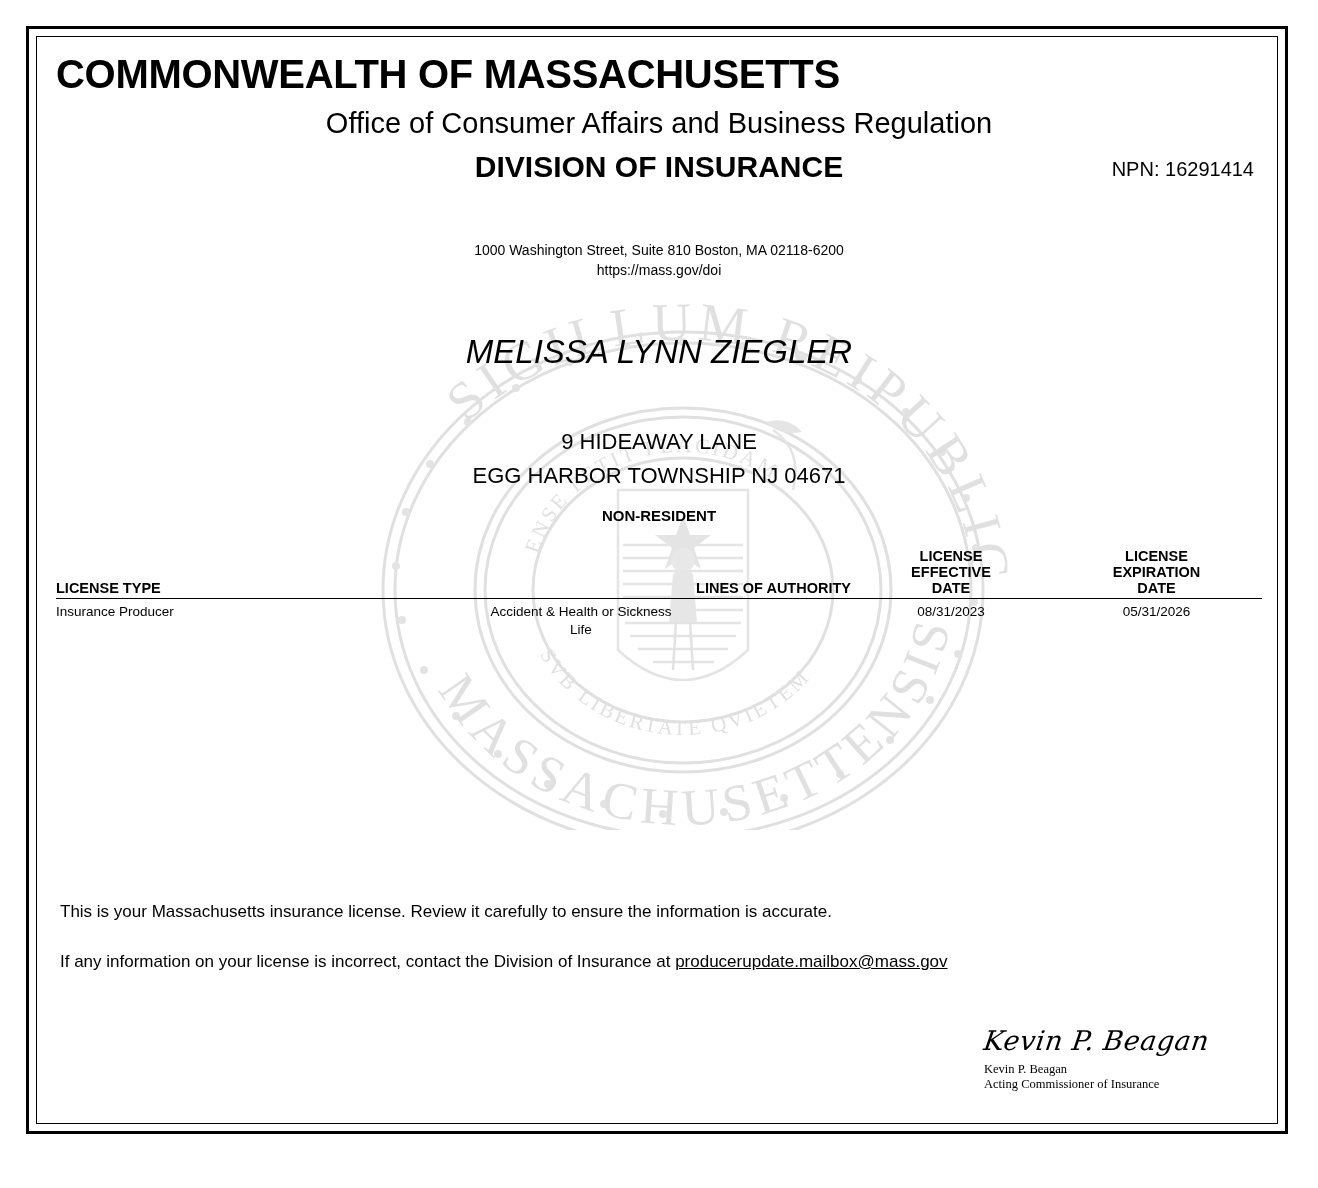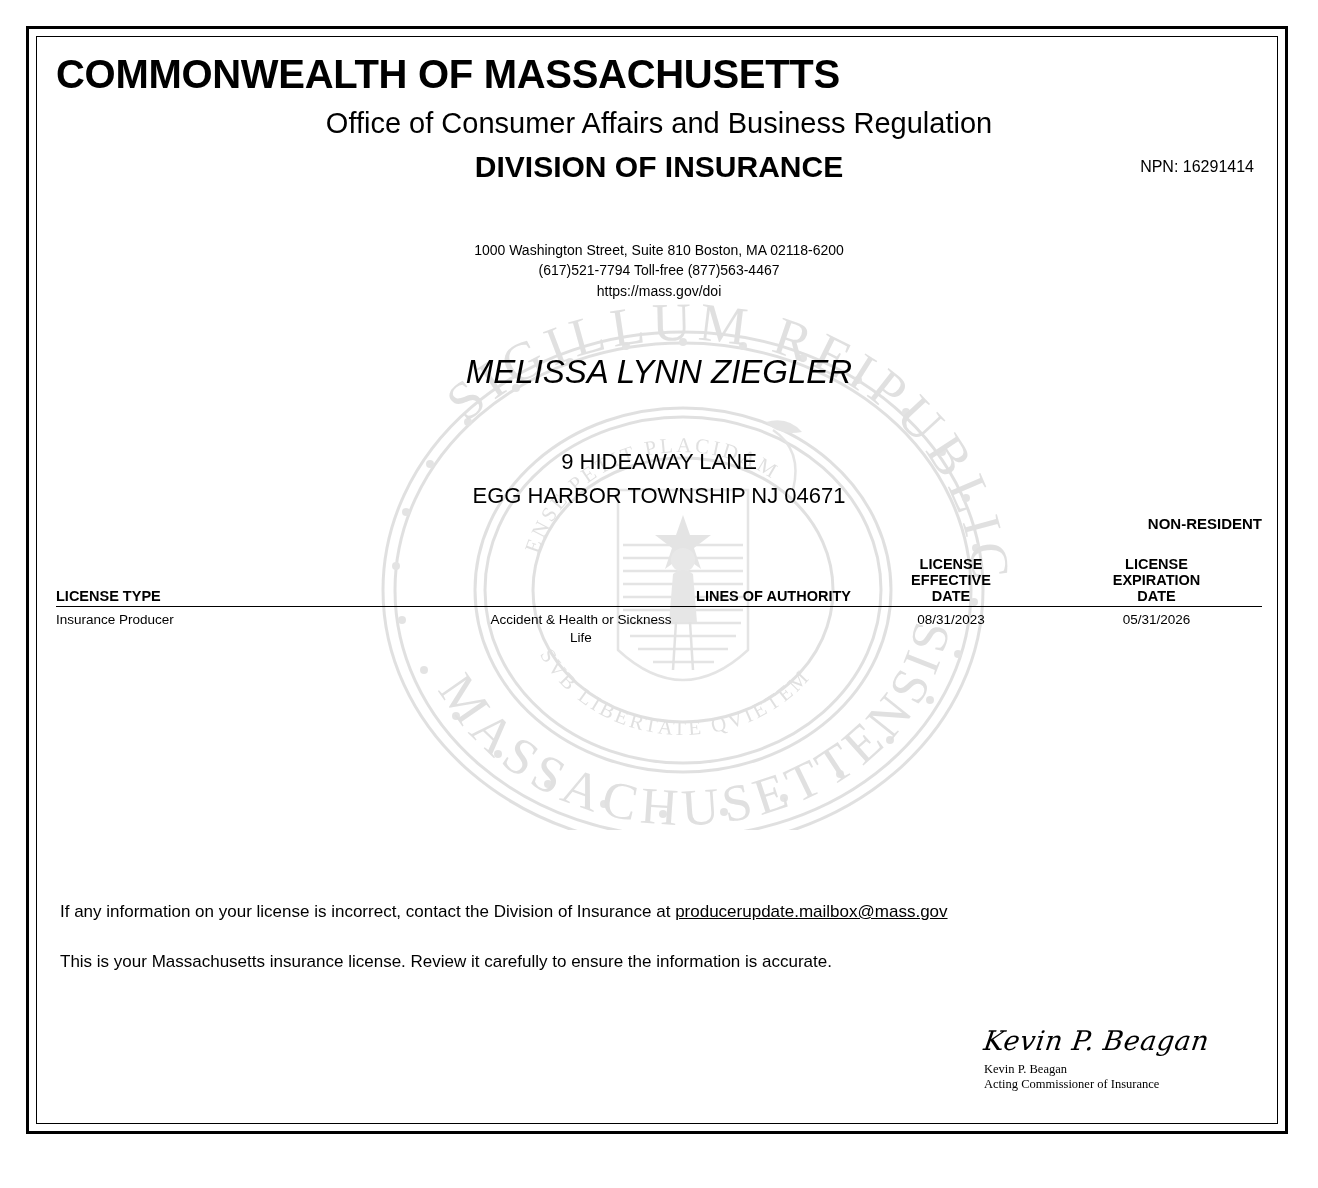--- a/index.html
+++ b/index.html
@@ -75,21 +75,21 @@
   }
   .hdr3 {
     text-align: center;
     font-size: 30px;
     font-weight: bold;
   }
   .npn {
     position: absolute;
     right: 8px;
     top: 8px;
-    font-size: 16px;
+    font-size: 20px;
     font-weight: normal;
   }
 
   .addr {
     text-align: center;
     font-size: 14px;
     line-height: 1.45;
     margin-top: 50px;
     position: relative;
     z-index: 2;
@@ -105,24 +105,24 @@
   }
   .addr2 {
     text-align: center;
     font-size: 22px;
     line-height: 1.55;
     margin-top: 54px;
     position: relative;
     z-index: 2;
   }
   .resident {
-    text-align: right;
+    text-align: center;
     font-size: 15px;
     font-weight: bold;
-    margin-top: 2px;
+    margin-top: 14px;
     position: relative;
     z-index: 2;
   }
 
   .table-wrap {
     position: relative;
     z-index: 2;
     margin-top: 24px;
   }
   table.lic {
@@ -284,21 +284,20 @@
 
     <div class="hdr1">COMMONWEALTH OF MASSACHUSETTS</div>
     <div class="hdr2">Office of Consumer Affairs and Business Regulation</div>
     <div class="hdr3-row">
       <div class="hdr3">DIVISION OF INSURANCE</div>
       <div class="npn">NPN: 16291414</div>
     </div>
 
     <div class="addr">
       <div>1000 Washington Street, Suite 810 Boston, MA 02118-6200</div>
-      <div>(617)521-7794 Toll-free (877)563-4467</div>
       <div>https://mass.gov/doi</div>
     </div>
 
     <div class="licensee">MELISSA LYNN ZIEGLER</div>
 
     <div class="addr2">
       <div>9 HIDEAWAY LANE</div>
       <div>EGG HARBOR TOWNSHIP NJ 04671</div>
     </div>
     <div class="resident">NON-RESIDENT</div>
@@ -327,24 +326,24 @@
             <td class="c-loa" style="white-space: pre-line;">Accident &amp; Health or Sickness
 Life</td>
             <td class="c-eff">08/31/2023</td>
             <td class="c-exp">05/31/2026</td>
           </tr>
         </tbody>
       </table>
     </div>
 
     <div class="notes">
+      <div class="note">This is your Massachusetts insurance license. Review it carefully to ensure the information is accurate.</div>
       <div class="note">
         <span>If any information on your license is incorrect, contact the Division of Insurance at </span><span class="email">producerupdate.mailbox@mass.gov</span>
       </div>
-      <div class="note">This is your Massachusetts insurance license. Review it carefully to ensure the information is accurate.</div>
     </div>
 
     <div class="signature">
       <div class="sig-script">Kevin P. Beagan</div>
       <div class="sig-name">Kevin P. Beagan</div>
       <div class="sig-title">Acting Commissioner of Insurance</div>
     </div>
 
   </div>
 </div>

